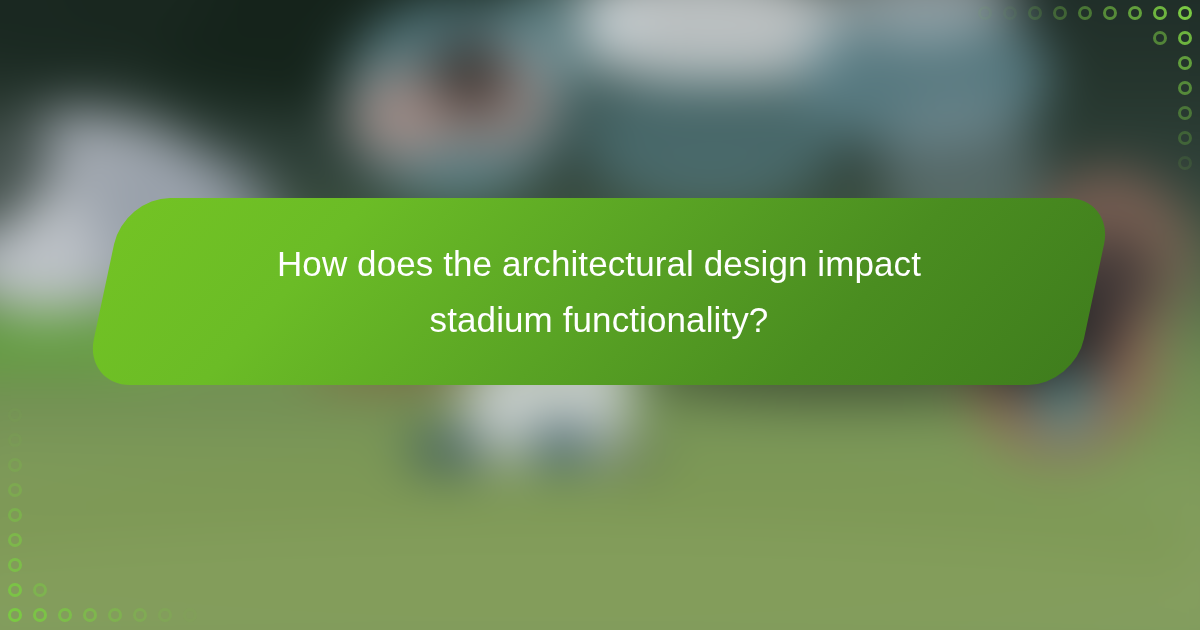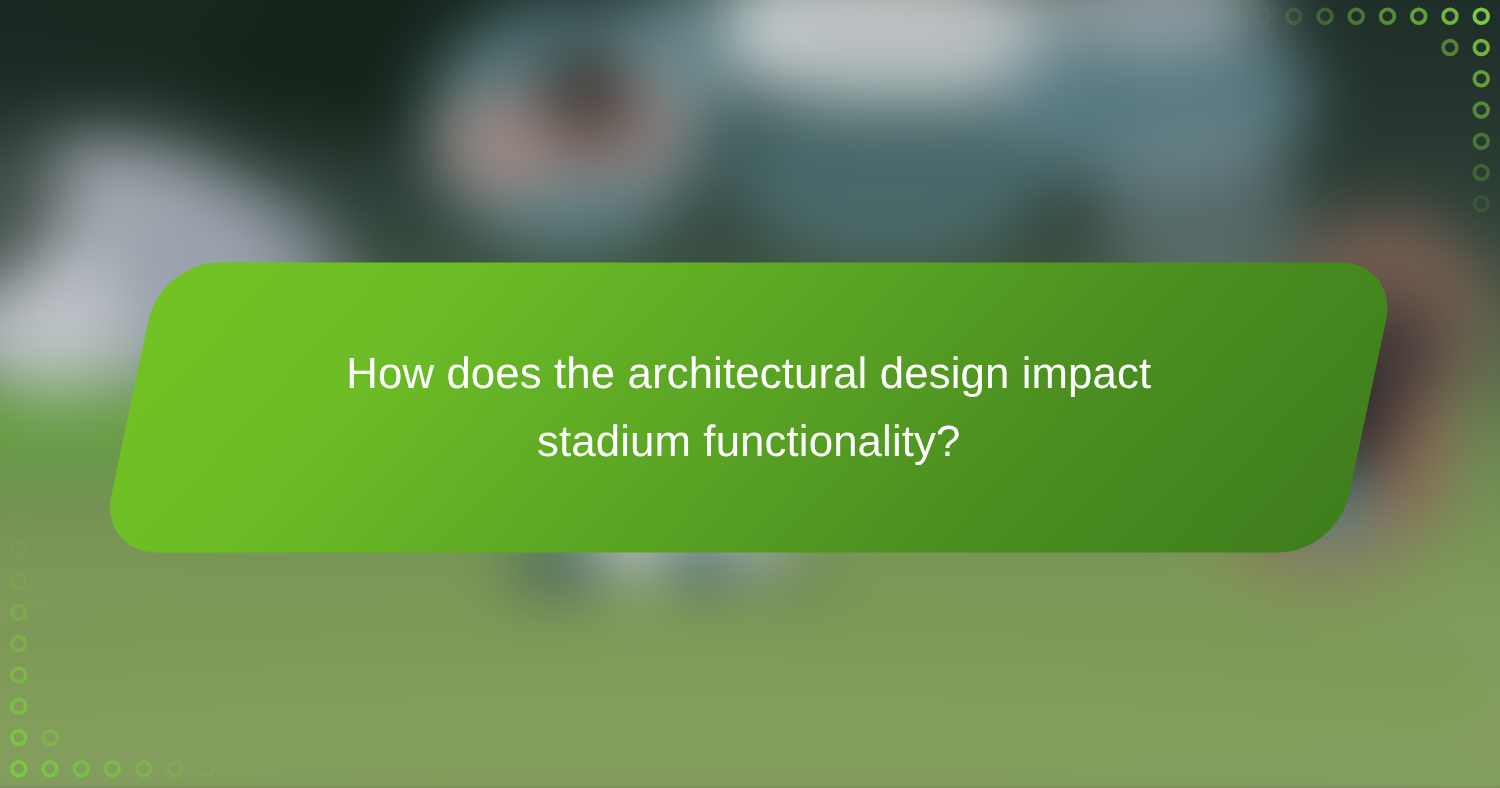--- a/index.html
+++ b/index.html
@@ -114,23 +114,23 @@
     height: 14px;
     border-radius: 50%;
     border: 3px solid #7ac943;
     box-sizing: border-box;
   }
 
   
   .card-wrap {
     position: absolute;
     left: 104px;
-    top: 210px;
+    top: 198px;
     width: 990px;
-    height: 232px;
+    height: 187px;
   }
 
   .card-shape {
     position: absolute;
     inset: 0;
     border-radius: 46px;
     background: linear-gradient(125deg, #73c324 0%, #6bbc26 22%, #59a324 50%, #4a8d20 74%, #3f7d1d 100%);
     transform: skewX(-12deg);
     transform-origin: center;
   }

